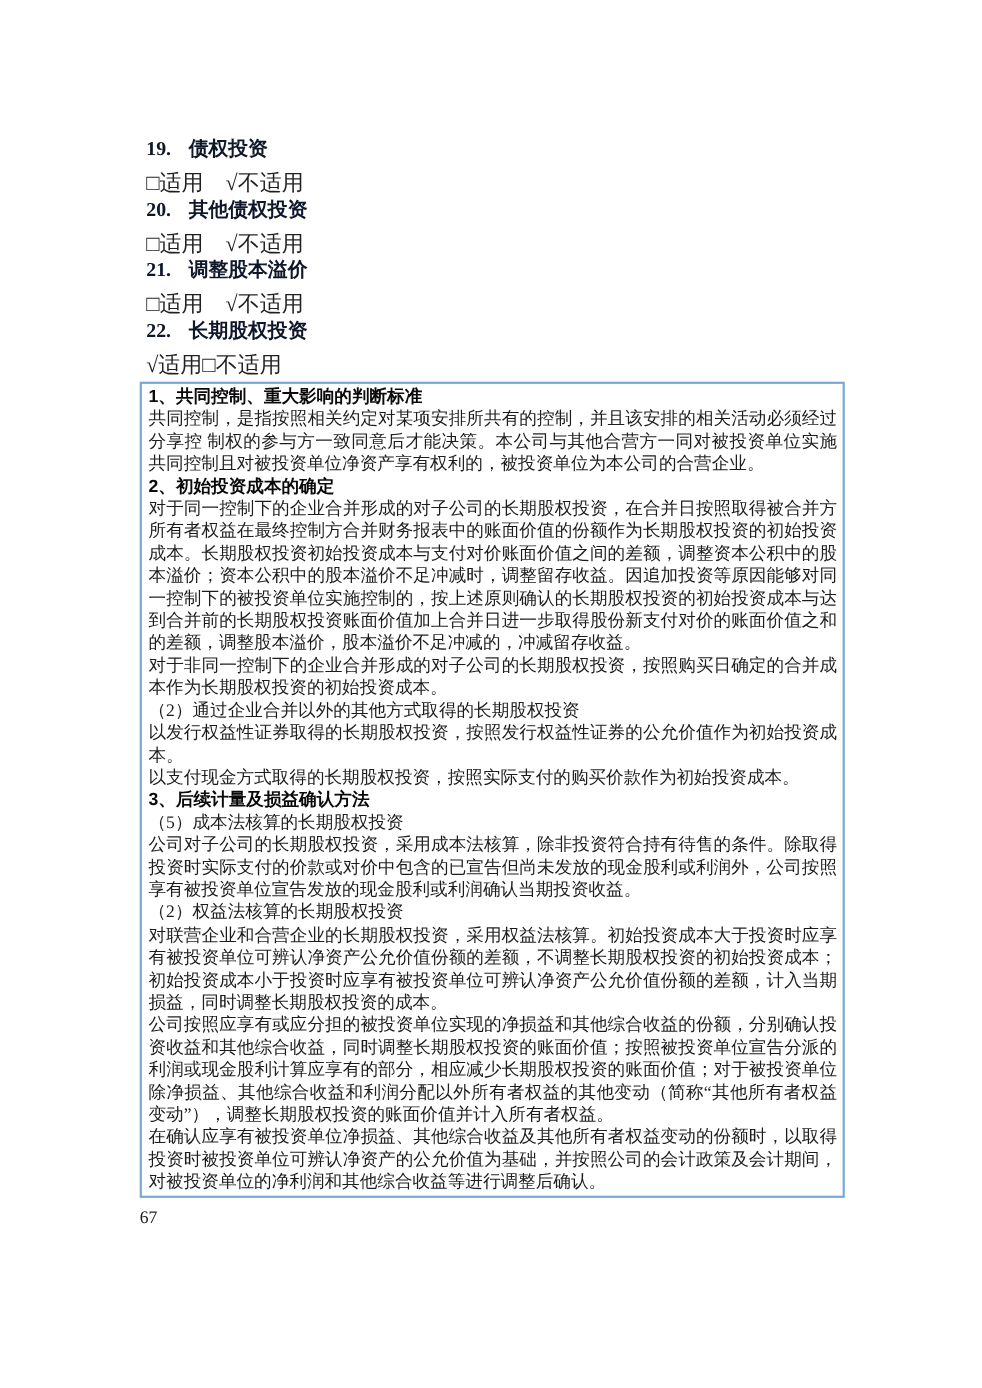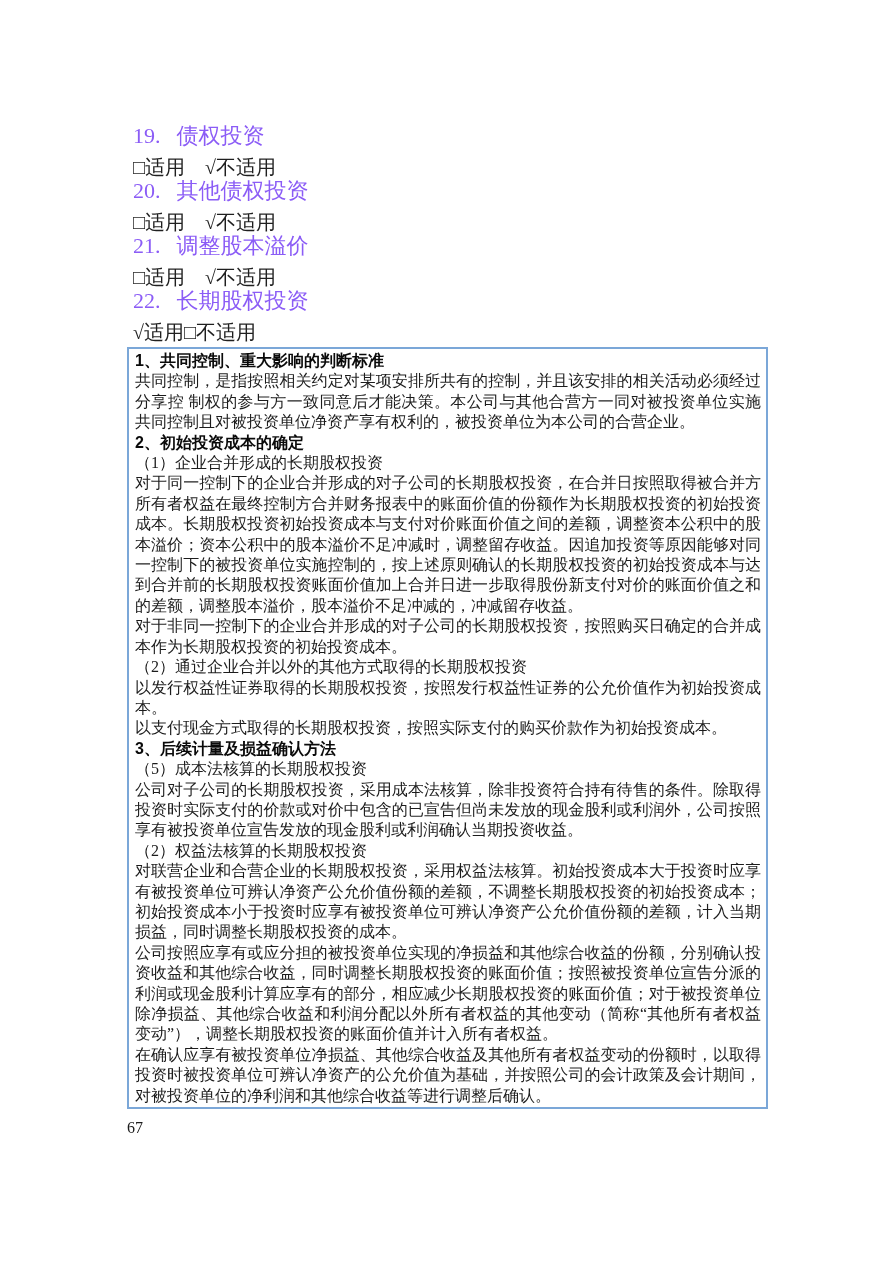--- a/index.html
+++ b/index.html
@@ -16,24 +16,24 @@
   }
   .content {
     position: absolute;
     left: 127px;
     top: 126px;
     width: 641px;
   }
   .item { margin-left: 6px; }
   .item-heading {
     font-family: "Liberation Sans", sans-serif;
-    font-weight: normal;
-    font-size: 22px;
+    font-weight: bold;
+    font-size: 18px;
     line-height: 19px;
-    color: #8b5cf6;
+    color: #0f172a;
     margin-bottom: 13px;
   }
   .item-heading .num {
     font-family: "Liberation Serif", serif;
     margin-right: 16px;
   }
   .applicability {
     font-family: "Liberation Serif", serif;
     font-size: 20px;
     line-height: 18px;
@@ -90,21 +90,20 @@
         <div class="item">
           <div class="item-heading"><span class="num">22.</span><span>长期股权投资</span></div>
           <div class="applicability">√适用□不适用</div>
         </div>
       </div>
 
     <div class="policy-box" id="box-host" style="border-color: rgb(123, 167, 216);">
         <p class="bold">1、共同控制、重大影响的判断标准</p>
         <p>共同控制，是指按照相关约定对某项安排所共有的控制，并且该安排的相关活动必须经过分享控 制权的参与方一致同意后才能决策。本公司与其他合营方一同对被投资单位实施共同控制且对被投资单位净资产享有权利的，被投资单位为本公司的合营企业。</p>
         <p class="bold">2、初始投资成本的确定</p>
-        <p>（1）企业合并形成的长期股权投资</p>
         <p>对于同一控制下的企业合并形成的对子公司的长期股权投资，在合并日按照取得被合并方所有者权益在最终控制方合并财务报表中的账面价值的份额作为长期股权投资的初始投资成本。长期股权投资初始投资成本与支付对价账面价值之间的差额，调整资本公积中的股本溢价；资本公积中的股本溢价不足冲减时，调整留存收益。因追加投资等原因能够对同一控制下的被投资单位实施控制的，按上述原则确认的长期股权投资的初始投资成本与达到合并前的长期股权投资账面价值加上合并日进一步取得股份新支付对价的账面价值之和的差额，调整股本溢价，股本溢价不足冲减的，冲减留存收益。</p>
         <p>对于非同一控制下的企业合并形成的对子公司的长期股权投资，按照购买日确定的合并成本作为长期股权投资的初始投资成本。</p>
         <p>（2）通过企业合并以外的其他方式取得的长期股权投资</p>
         <p>以发行权益性证券取得的长期股权投资，按照发行权益性证券的公允价值作为初始投资成本。</p>
         <p>以支付现金方式取得的长期股权投资，按照实际支付的购买价款作为初始投资成本。</p>
         <p class="bold">3、后续计量及损益确认方法</p>
         <p>（5）成本法核算的长期股权投资</p>
         <p>公司对子公司的长期股权投资，采用成本法核算，除非投资符合持有待售的条件。除取得投资时实际支付的价款或对价中包含的已宣告但尚未发放的现金股利或利润外，公司按照享有被投资单位宣告发放的现金股利或利润确认当期投资收益。</p>
         <p>（2）权益法核算的长期股权投资</p>
         <p>对联营企业和合营企业的长期股权投资，采用权益法核算。初始投资成本大于投资时应享有被投资单位可辨认净资产公允价值份额的差额，不调整长期股权投资的初始投资成本；初始投资成本小于投资时应享有被投资单位可辨认净资产公允价值份额的差额，计入当期损益，同时调整长期股权投资的成本。</p>

